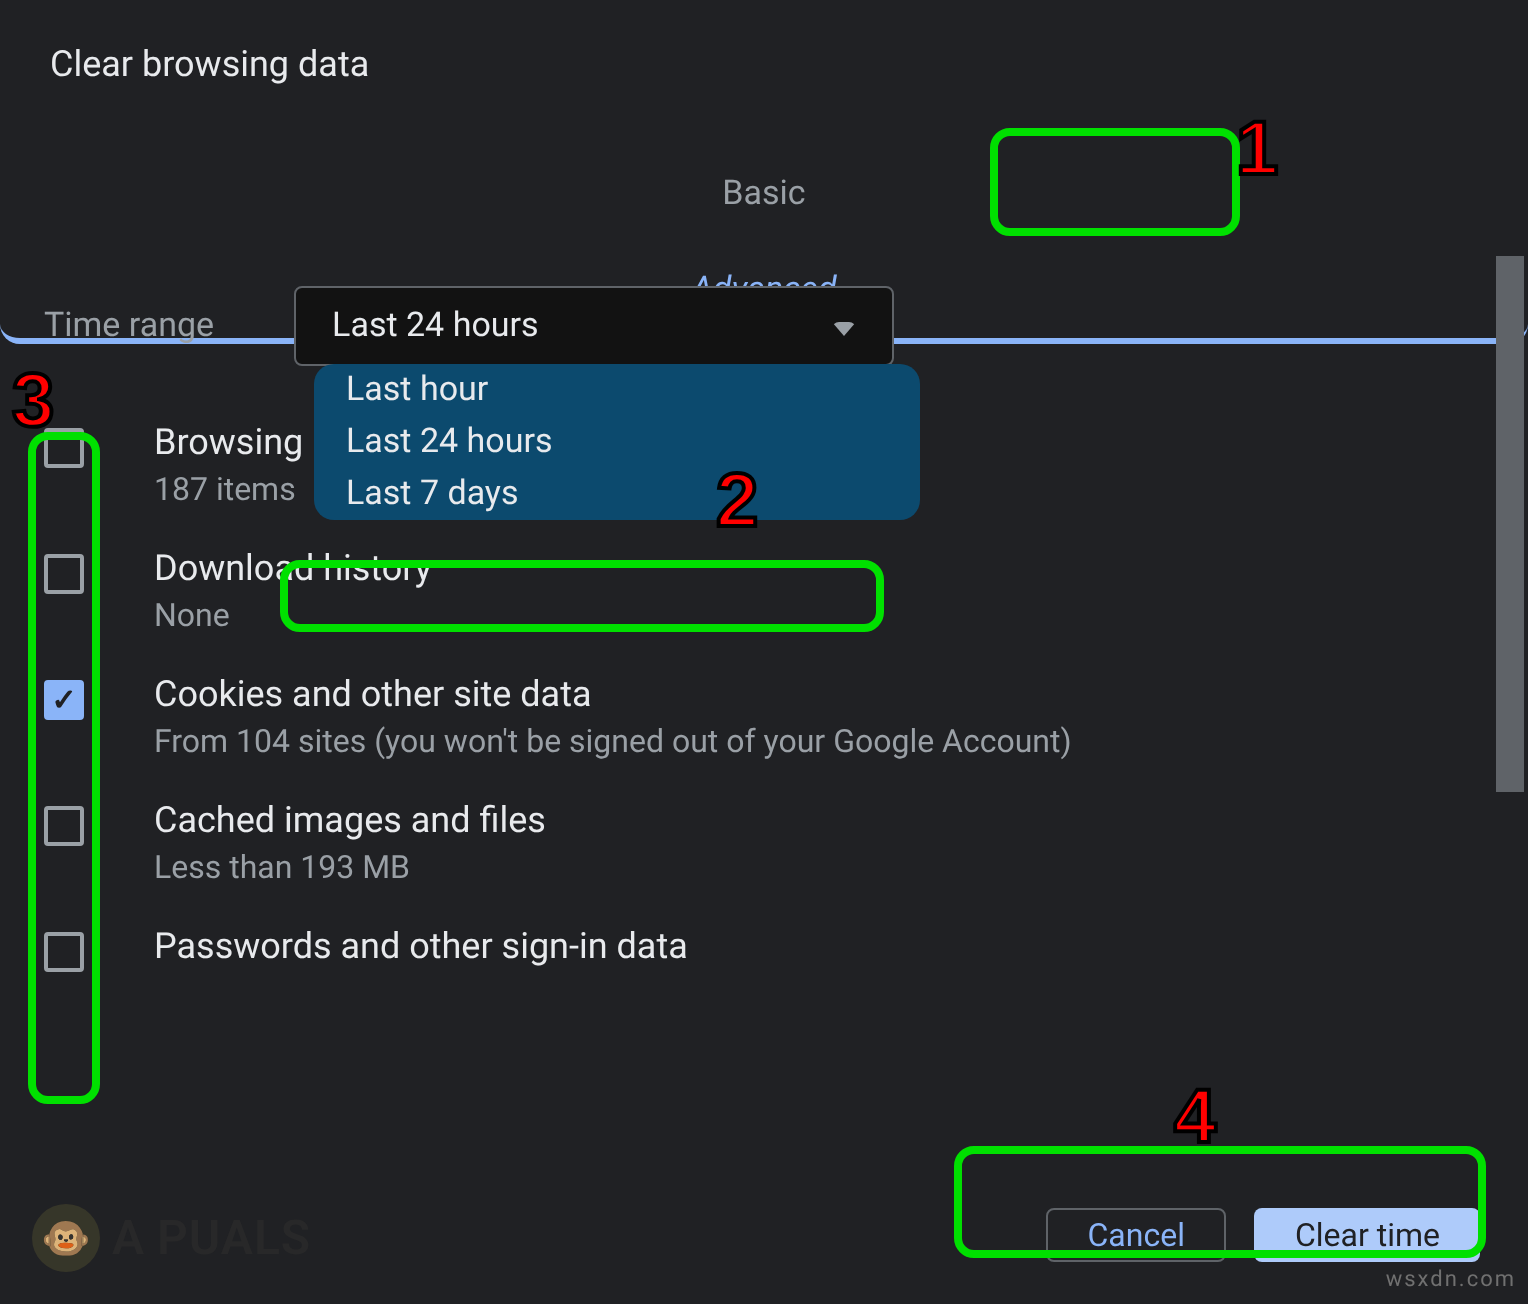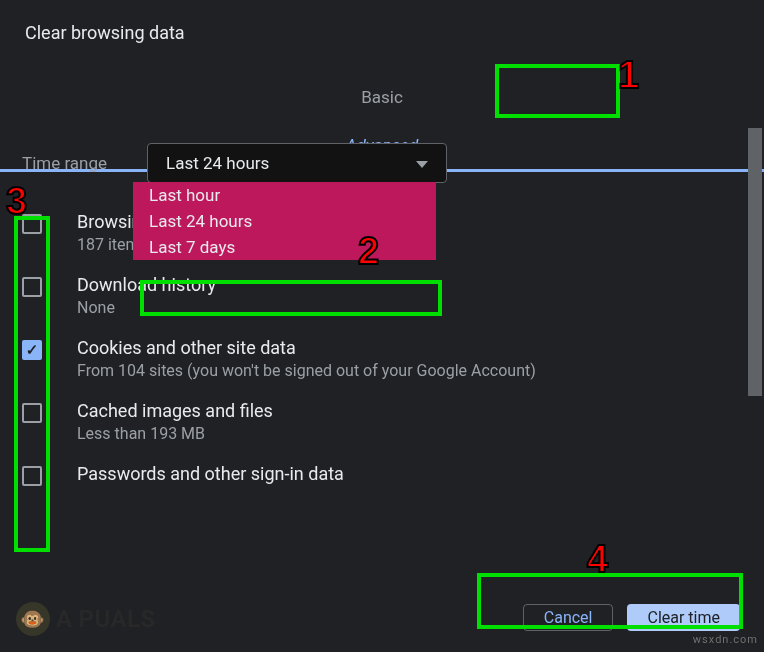--- a/index.html
+++ b/index.html
@@ -1,15 +1,15 @@
 <!DOCTYPE html>
 <html><head>
 <meta charset="utf-8">
 <style>
-  * { box-sizing: border-box; margin: 0; padding: 0; }
+  * { box-sizing: border-box; margin: 0; padding: 0; border-radius: 10px; }
   body {
     width: 764px;
     height: 652px;
     background: #202124;
     font-family: Roboto, Arial, sans-serif;
     color: #e8eaed;
     position: relative;
     overflow: hidden;
   }
   .dialog { position: relative; width: 100%; height: 100%; }
@@ -76,24 +76,24 @@
     position: absolute;
     right: 18px;
     top: 17px;
     width: 0; height: 0;
     border-left: 6px solid transparent;
     border-right: 6px solid transparent;
     border-top: 7px solid #9aa0a6;
   }
   .options-popup {
     position: absolute;
-    left: 133px;
+    left: 157px;
     top: 182px;
     width: 303px;
-    background: #be185d;
+    background: #0c4a6e;
     z-index: 5;
     font-size: 17px;
   }
   .option { padding: 2px 16px; color: #e8eaed; cursor: pointer; line-height:22px; }
   .option.selected { background: #1a73e8; color: #fff; padding: 5px 16px; }
 
   .items { padding: 18px 0 0 0; }
   .item-row { display: flex; align-items: flex-start; padding: 10px 0 10px 22px; }
   .checkbox {
     width: 20px; height: 20px;

